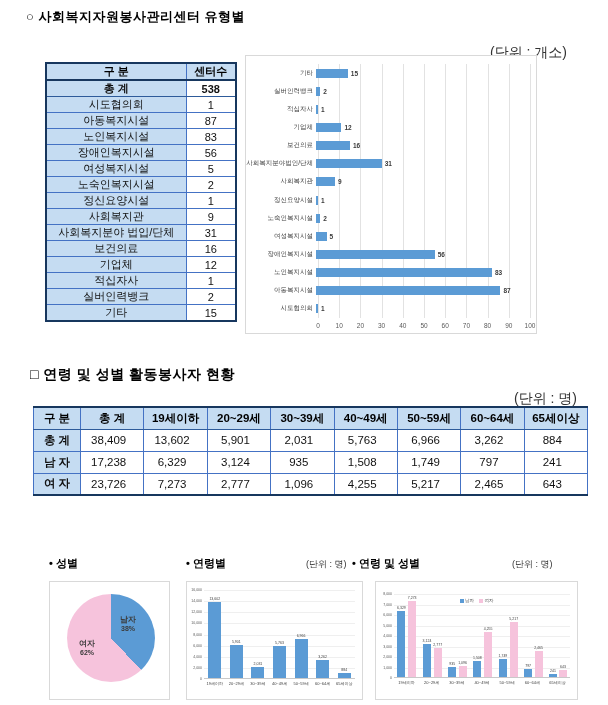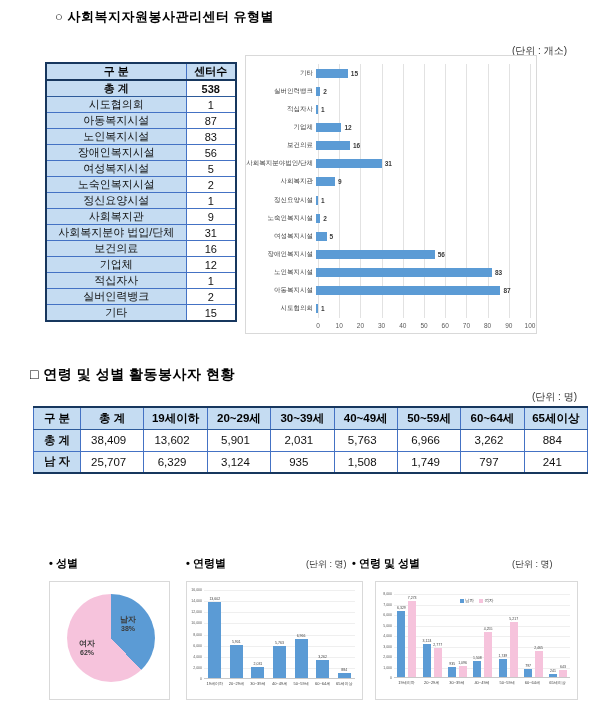--- a/index.html
+++ b/index.html
@@ -2,23 +2,23 @@
 <html><head>
 <meta charset="utf-8">
 <style>
   * { box-sizing: border-box; margin: 0; padding: 0; }
   html,body { background:#fff; }
   body { width:608px; height:705px; font-family:"Liberation Sans", sans-serif; color:#111; }
   .page { position:relative; width:608px; height:705px; background:#fff; overflow:hidden; }
 
   
   .sec-title { position:absolute; font-weight:bold; font-size:13px; color:#000; letter-spacing:0.5px; }
-  #s1-title { left:55px; top:8px; }
+  #s1-title { left:26px; top:8px; }
   #s2-title { left:30px; top:366px; font-size:14px; }
-  .unit-label { position:absolute; font-size:10px; color:#333;margin-left:24px; }
+  .unit-label { position:absolute; font-size:14px; color:#333;margin-left:24px; }
   #s1-unit { top:44px; right:41px; }
   #s2-unit { top:390px; right:31px; }
 
   
   #t1 { position:absolute; left:45px; top:62px; width:190px; border-collapse:collapse;
         border:2px solid #17375E; font-size:11px; table-layout:fixed; }
   #t1 td, #t1 th { border:1px solid #4472C4; height:15px; text-align:center; vertical-align:middle; padding:0 2px; }
   #t1 th { background:#C5DCF2; font-weight:bold; border-bottom:2px solid #17375E; color:#000; }
   #t1 .cat { background:#C5DCF2; }
   #t1 tr.total td { font-weight:bold; border-bottom:1.5px solid #2E5B9A; }
@@ -337,28 +337,39 @@
           <td class="num">13,602</td>
           <td class="num">5,901</td>
           <td class="num">2,031</td>
           <td class="num">5,763</td>
           <td class="num">6,966</td>
           <td class="num">3,262</td>
           <td class="num">884</td>
         </tr>
         <tr>
           <td class="rowlab">남 자</td>
-          <td class="num">25,707</td>
+          <td class="num">17,238</td>
           <td class="num">6,329</td>
           <td class="num">3,124</td>
           <td class="num">935</td>
           <td class="num">1,508</td>
           <td class="num">1,749</td>
           <td class="num">797</td>
           <td class="num">241</td>
+        </tr>
+        <tr>
+          <td class="rowlab">여 자</td>
+          <td class="num">23,726</td>
+          <td class="num">7,273</td>
+          <td class="num">2,777</td>
+          <td class="num">1,096</td>
+          <td class="num">4,255</td>
+          <td class="num">5,217</td>
+          <td class="num">2,465</td>
+          <td class="num">643</td>
         </tr>
       </tbody>
   </table>
 
   <div class="b-label" id="pie-label">• 성별</div>
   <div class="b-label" id="age-label">• 연령별</div>
   <div class="b-unit" id="age-unit">(단위 : 명)</div>
   <div class="b-label" id="ag-label">• 연령 및 성별</div>
   <div class="b-unit" id="ag-unit">(단위 : 명)</div>
 

